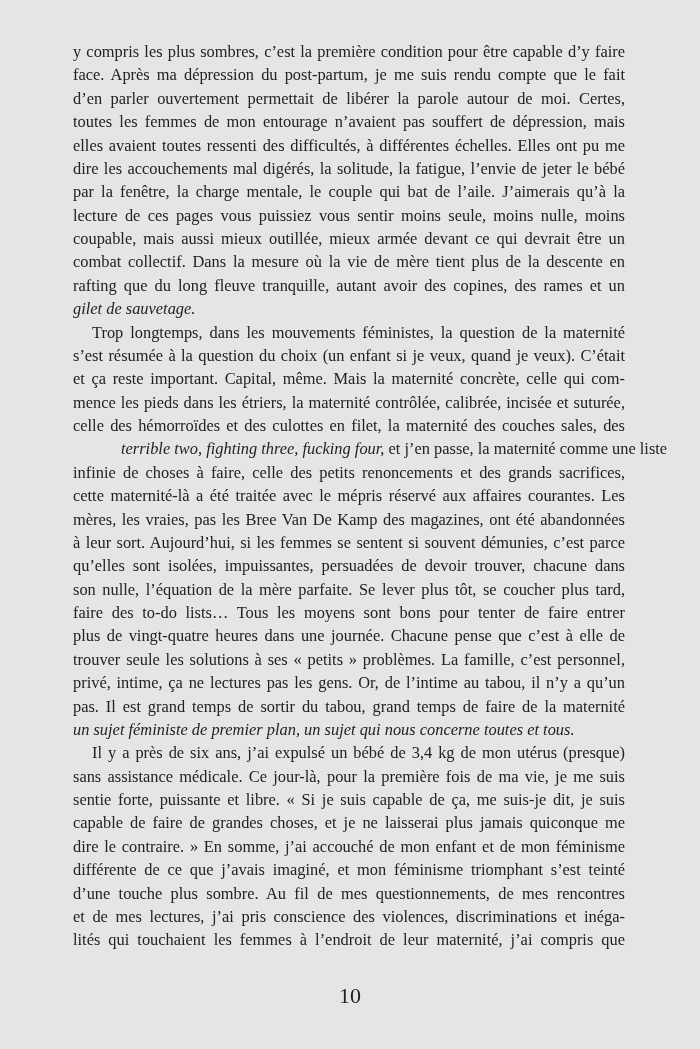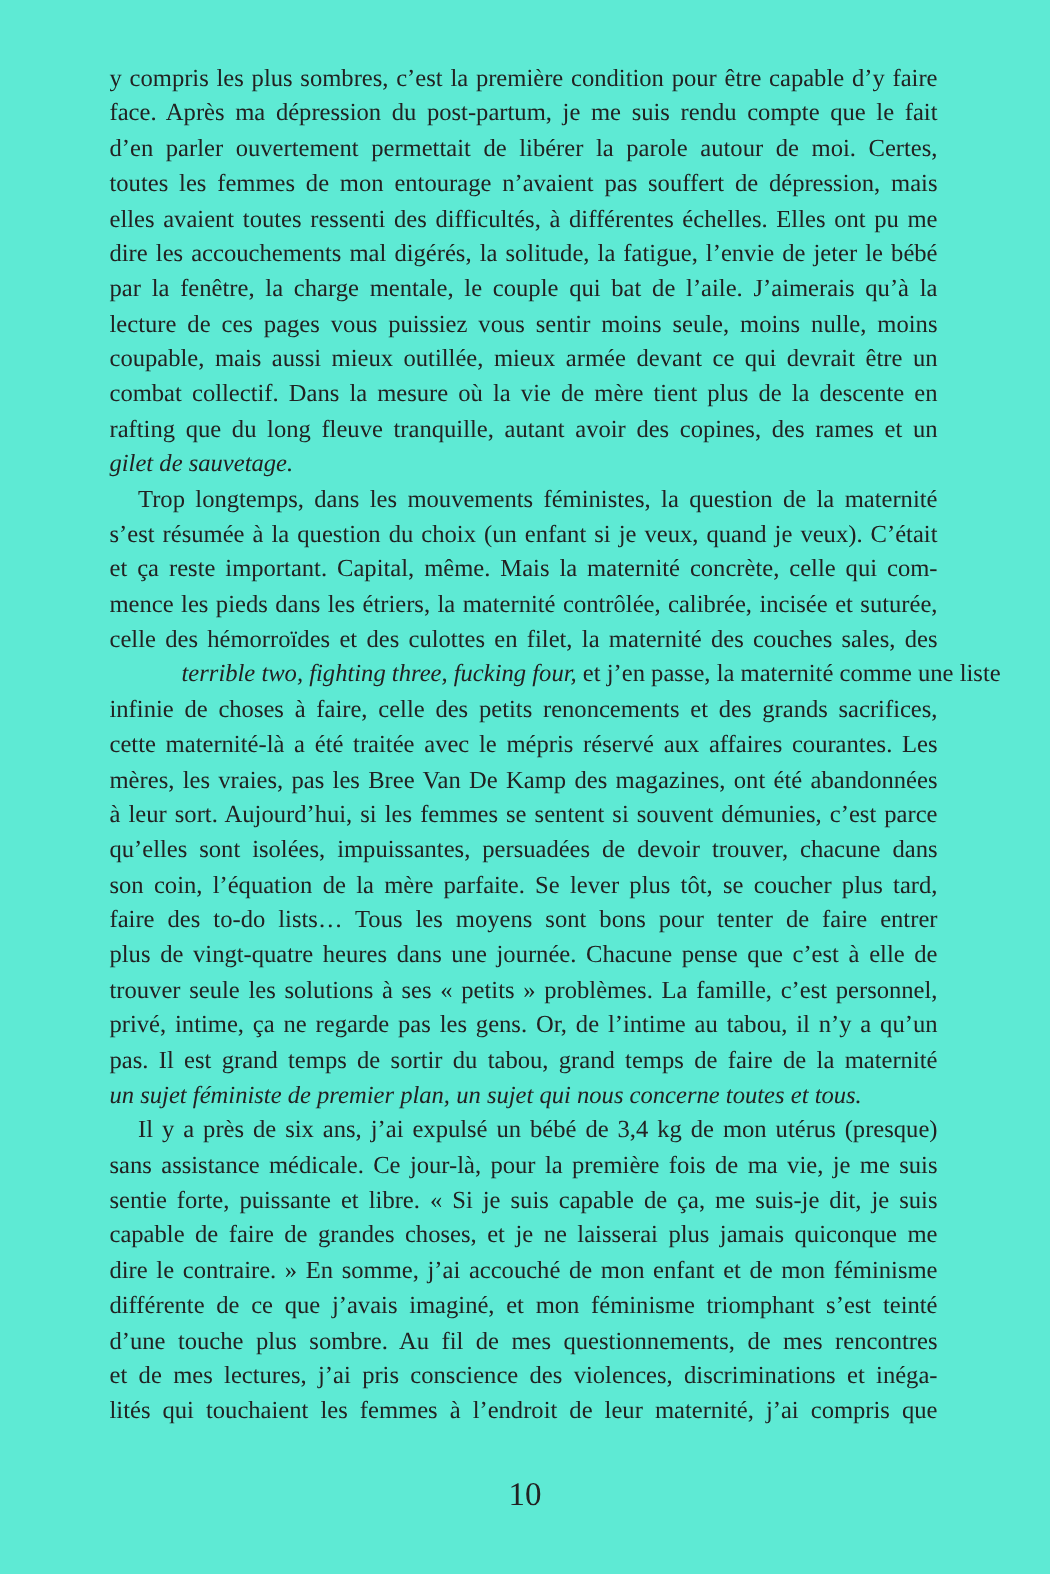--- a/index.html
+++ b/index.html
@@ -1,17 +1,17 @@
 <!DOCTYPE html>
 <html><head>
 <meta charset="utf-8">
 <style>
   html, body { margin: 0; padding: 0; background: #ffffff; }
   body { width: 700px; height: 1049px; position: relative; overflow: hidden; }
-  .page { position: absolute; left: 0; top: 0; width: 700px; height: 1049px; background: #5eead4; }
+  .page { position: absolute; left: 0; top: 0; width: 700px; height: 1049px; background: #e5e5e5; }
   .text-block {
     position: absolute; left: 73px; top: 40px; width: 552px;
     font-family: "Liberation Serif", "DejaVu Serif", serif;
     font-size: 16.4px; line-height: 23.38px; color: #222222;
   }
   .line { display: block; text-align: justify; text-align-last: justify; white-space: nowrap; height: 23.38px; overflow: visible; }
   .line.last { text-align-last: left; font-style: italic; }
   .line.indent { text-indent: 19px; }
   .line span.it { font-style: italic; margin-left: 48px; }
   .folio {
@@ -45,25 +45,25 @@
       <span class="line">s’est résumée à la question du choix (un enfant si je veux, quand je veux). C’était</span>
       <span class="line">et ça reste important. Capital, même. Mais la maternité concrète, celle qui com-</span>
       <span class="line">mence les pieds dans les étriers, la maternité contrôlée, calibrée, incisée et suturée,</span>
       <span class="line">celle des hémorroïdes et des culottes en filet, la maternité des couches sales, des</span>
       <span class="line"><span class="it">terrible two, fighting three, fucking four,</span><span> et j’en passe, la maternité comme une liste</span></span>
       <span class="line">infinie de choses à faire, celle des petits renoncements et des grands sacrifices,</span>
       <span class="line">cette maternité-là a été traitée avec le mépris réservé aux affaires courantes. Les</span>
       <span class="line">mères, les vraies, pas les Bree Van De Kamp des magazines, ont été abandonnées</span>
       <span class="line">à leur sort. Aujourd’hui, si les femmes se sentent si souvent démunies, c’est parce</span>
       <span class="line">qu’elles sont isolées, impuissantes, persuadées de devoir trouver, chacune dans</span>
-      <span class="line">son coin, l’équation de la mère parfaite. Se lever plus tôt, se coucher plus tard,</span>
+      <span class="line">son nulle, l’équation de la mère parfaite. Se lever plus tôt, se coucher plus tard,</span>
       <span class="line">faire des to-do lists… Tous les moyens sont bons pour tenter de faire entrer</span>
       <span class="line">plus de vingt-quatre heures dans une journée. Chacune pense que c’est à elle de</span>
       <span class="line">trouver seule les solutions à ses « petits » problèmes. La famille, c’est personnel,</span>
-      <span class="line">privé, intime, ça ne regarde pas les gens. Or, de l’intime au tabou, il n’y a qu’un</span>
+      <span class="line">privé, intime, ça ne lectures pas les gens. Or, de l’intime au tabou, il n’y a qu’un</span>
       <span class="line">pas. Il est grand temps de sortir du tabou, grand temps de faire de la maternité</span>
       <span class="line last">un sujet féministe de premier plan, un sujet qui nous concerne toutes et tous.</span>
     </div>
 
     <div>
       <span class="line indent">Il y a près de six ans, j’ai expulsé un bébé de 3,4 kg de mon utérus (presque)</span>
       <span class="line">sans assistance médicale. Ce jour-là, pour la première fois de ma vie, je me suis</span>
       <span class="line">sentie forte, puissante et libre. « Si je suis capable de ça, me suis-je dit, je suis</span>
       <span class="line">capable de faire de grandes choses, et je ne laisserai plus jamais quiconque me</span>
       <span class="line">dire le contraire. » En somme, j’ai accouché de mon enfant et de mon féminisme</span>

